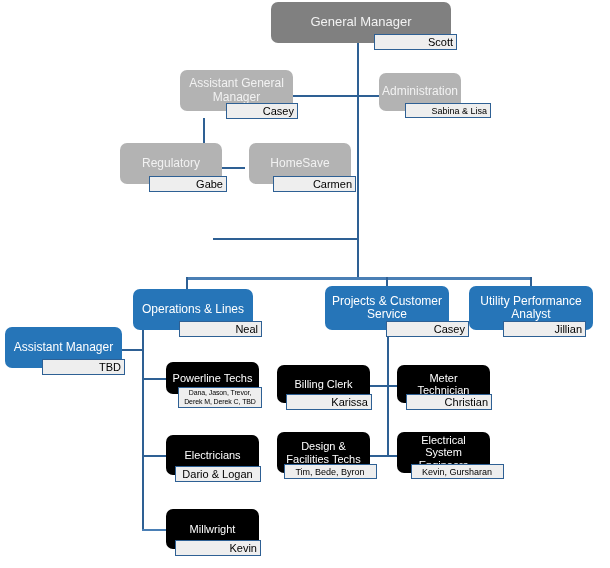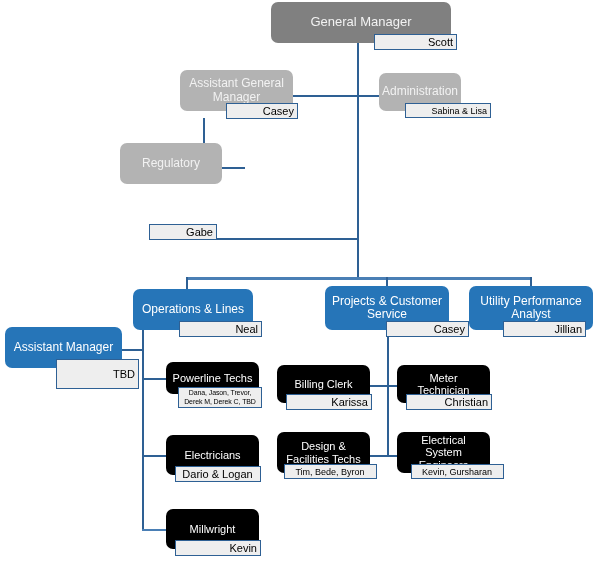--- a/index.html
+++ b/index.html
@@ -104,23 +104,29 @@
     <div class="box" style="width:82px;height:38px;font-size:12px;">
       <span class="ttl">Administration</span>
     </div>
     <div class="tag" style="left:26px;top:30px;width:86px;height:15px;font-size:9px;">Sabina &amp; Lisa</div>
   </div>
 
   <div class="node grey" style="left:120px;top:143px;width:104px;height:44px;text-decoration:underline;">
     <div class="box" style="width:102px;height:41px;font-size:12px;">
       <span class="ttl">Regulatory</span>
     </div>
-    <div class="tag" style="left:29px;top:33px;width:68px;height:16px;margin-top:48px;">Gabe</div>
-  </div>
-
+    <div class="tag" style="left:29px;top:33px;width:78px;height:16px;">Gabe</div>
+  </div>
+
+  <div class="node grey" style="left:249px;top:143px;width:104px;height:44px;">
+    <div class="box" style="width:102px;height:41px;font-size:12px;">
+      <span class="ttl">HomeSave</span>
+    </div>
+    <div class="tag" style="left:24px;top:33px;width:83px;height:16px;">Carmen</div>
+  </div>
 
 
   <div class="node blue" style="left:133px;top:289px;width:120px;height:44px;padding-left:42px;">
     <div class="box" style="width:120px;height:41px;font-size:12px;">
       <span class="ttl">Operations &amp; Lines</span>
     </div>
     <div class="tag" style="left:46px;top:32px;width:83px;height:16px;">Neal</div>
   </div>
 
   <div class="node blue" style="left:325px;top:286px;width:124px;height:46px;">
@@ -134,21 +140,21 @@
     <div class="box" style="width:124px;height:44px;font-size:12px;">
       <span class="ttl">Utility Performance Analyst</span>
     </div>
     <div class="tag" style="left:34px;top:35px;width:83px;height:16px;">Jillian</div>
   </div>
 
   <div class="node blue" style="left:5px;top:327px;width:117px;height:44px;">
     <div class="box" style="width:117px;height:41px;font-size:12px;">
       <span class="ttl">Assistant Manager</span>
     </div>
-    <div class="tag" style="left:51px;top:32px;width:83px;height:30px;">TBD</div>
+    <div class="tag" style="left:37px;top:32px;width:83px;height:16px;">TBD</div>
   </div>
 
   <div class="node black" style="left:166px;top:362px;width:93px;height:45px;">
     <div class="box" style="width:93px;height:32px;font-size:11px;">
       <span class="ttl">Powerline Techs</span>
     </div>
     <div class="tag tiny" style="left:12px;top:25px;width:84px;height:21px;">Dana, Jason, Trevor, Derek M, Derek C, TBD</div>
   </div>
 
   <div class="node black" style="left:166px;top:435px;width:93px;height:46px;">

